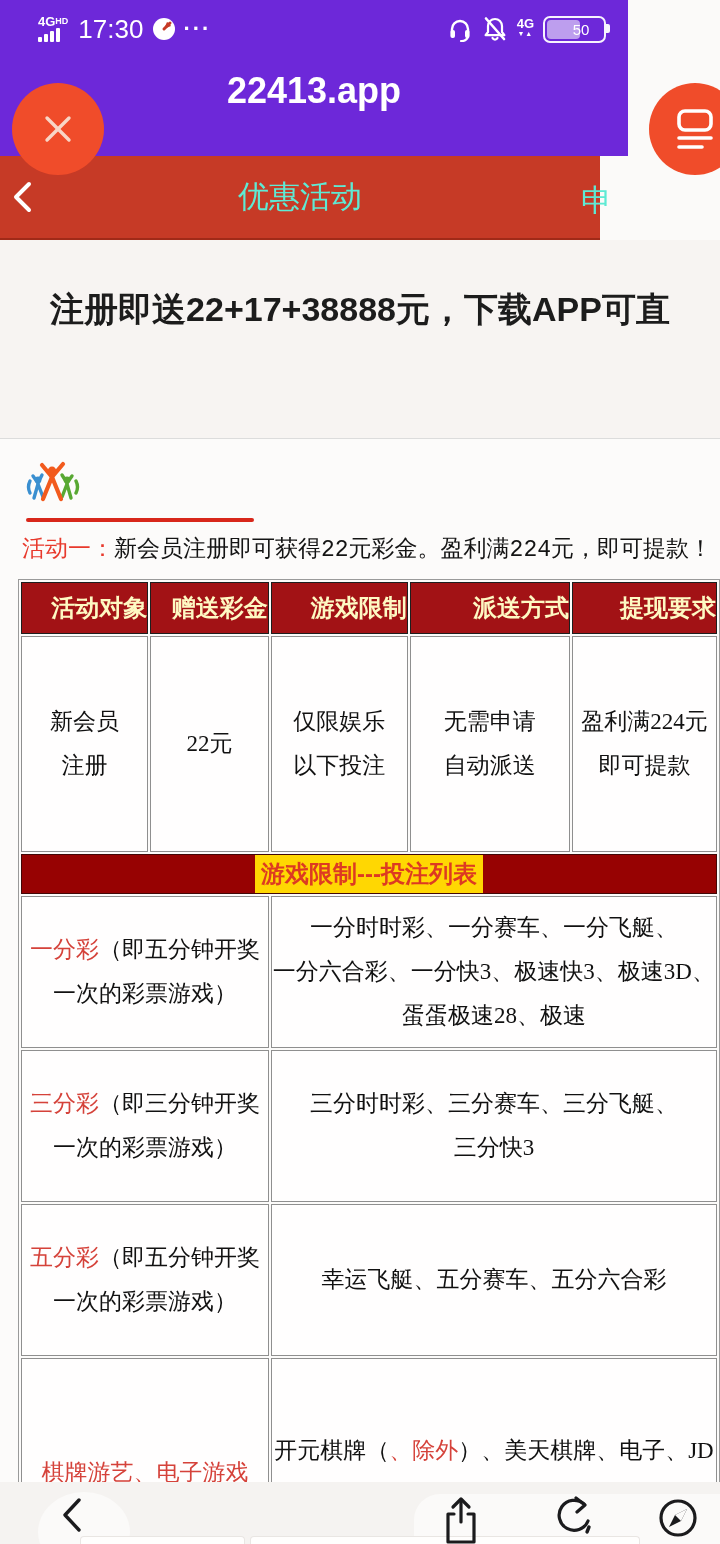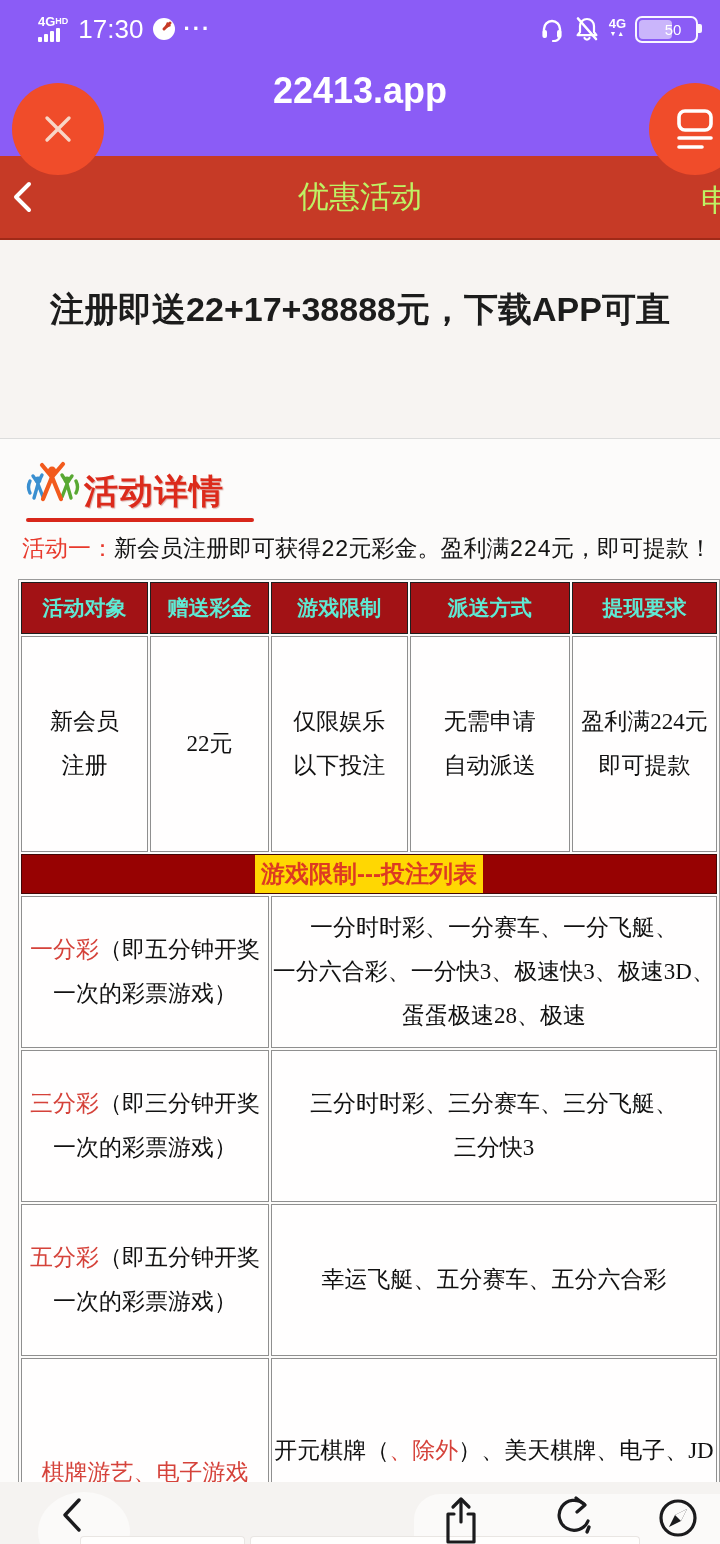--- a/index.html
+++ b/index.html
@@ -3,22 +3,22 @@
 <meta charset="utf-8">
 <style>
   html,body{margin:0;padding:0;}
   body{
     width:720px;height:1544px;overflow:hidden;position:relative;
     font-family:"Liberation Sans",sans-serif;
     background:#fbfaf9;
   }
   
   .topbar{
-    position:relative;width:720px;height:156px;
-    background:#8b5cf6;overflow:visible;z-index:5;
+    position:relative;width:628px;height:156px;
+    background:#6d28d9;overflow:visible;z-index:5;
   }
   .status-row{
     display:flex;align-items:center;height:46px;padding:6px 22px 0 38px;
     color:#fff;position:relative;z-index:7;
   }
   .sig-block{display:flex;flex-direction:column;align-items:flex-start;margin-right:10px;}
   .sig-label{font-size:13px;font-weight:bold;line-height:11px;letter-spacing:0;}
   .sig-label .hd{font-size:9px;vertical-align:top;}
   .sig-bars{display:flex;align-items:flex-end;gap:2px;margin-top:1px;}
   .sig-bars i{display:block;width:4px;background:#fff;border-radius:1px;}
@@ -41,23 +41,23 @@
     color:#fff;font-size:36px;font-weight:bold;
   }
   .float-circle{
     position:absolute;width:92px;height:92px;border-radius:50%;
     background:#f04c2a;top:31px;display:flex;align-items:center;justify-content:center;
   }
   .circle-left{left:12px;}
   .circle-right{left:649px;}
   
   .navbar{
-    position:relative;width:720px;height:82px;background:#c63a26;
+    position:relative;width:600px;height:82px;background:#c63a26;
     border-bottom:2px solid #a02a18;
-    display:flex;align-items:center;color:#bef264;z-index:4;
+    display:flex;align-items:center;color:#5eead4;z-index:4;
   }
   .nav-title{position:absolute;left:0;right:0;text-align:center;font-size:31px;}
   .nav-back{position:absolute;left:10px;top:24px;}
   .nav-right{position:absolute;right:-12px;top:24px;font-size:31px;}
   
   .hero{
     width:720px;height:199px;background:#f7f4f2;border-bottom:1px solid #dcdcdc;
     text-align:center;box-sizing:border-box;padding-top:44px;
     font-size:34px;font-weight:bold;color:#1c1c1c;line-height:1.5;
   }
@@ -73,22 +73,22 @@
   .intro{margin:11px 0 0 22px;font-family:Liberation Mono, monospace;
     font-size:23px;color:#141414;}
   .intro .lbl{color:#e8392c;}
   
   .promo-table{
     margin:15px 0 0 18px;border-collapse:separate;border-spacing:2px;
     table-layout:fixed;background:transparent;border:1px solid #9a9a9a;
   }
   .promo-table td,.promo-table th{box-sizing:border-box;}
   .promo-table th{
-    background:#a21215;border:1px solid #1e1e1e;color:#5eead4;
-    font-size:21px;font-weight:bold;height:52px;padding:0;
+    background:#a21215;border:1px solid #1e1e1e;color:#fef9c3;
+    font-size:24px;font-weight:bold;height:52px;padding:0;text-align:right;
   }
   .promo-table td{
     border:1px solid #8f8f8f;background:#fffefe;
     font-family:"Liberation Serif","DejaVu Serif",serif;
     font-size:23px;color:#111;text-align:center;vertical-align:middle;
     line-height:1.9;padding:0 1px;overflow:hidden;
   }
   td.banner-cell{background:#970202;border:1px solid #420707;height:34px;line-height:normal;}
   .banner-chip{
     display:inline-block;background:#ffd702;color:#dd3a22;
@@ -208,21 +208,20 @@
         <path d="M38 16 l5 8 l5 -7"></path>
         <path d="M43 25 l-5 13 M43 25 l4 14"></path>
       </g>
 
       <g stroke="#f25a1d" stroke-width="4.2" stroke-linecap="round" fill="none">
         <circle cx="28" cy="12" r="4.4" fill="#f25a1d" stroke="none"></circle>
         <path d="M18 6 l10 12 l11 -13"></path>
         <path d="M28 18 l-9 22 M28 18 l9 22"></path>
       </g>
     </svg>
-    <span class="logo-text">活动详情</span>
   </div>
   <div class="logo-underline"></div>
 
   <p class="intro">
     <span class="lbl">活动一：</span><span>新会员注册即可获得22元彩金。盈利满224元，即可提款！</span>
   </p>
 
   <table class="promo-table">
     <colgroup>
       <col style="width:144px">

